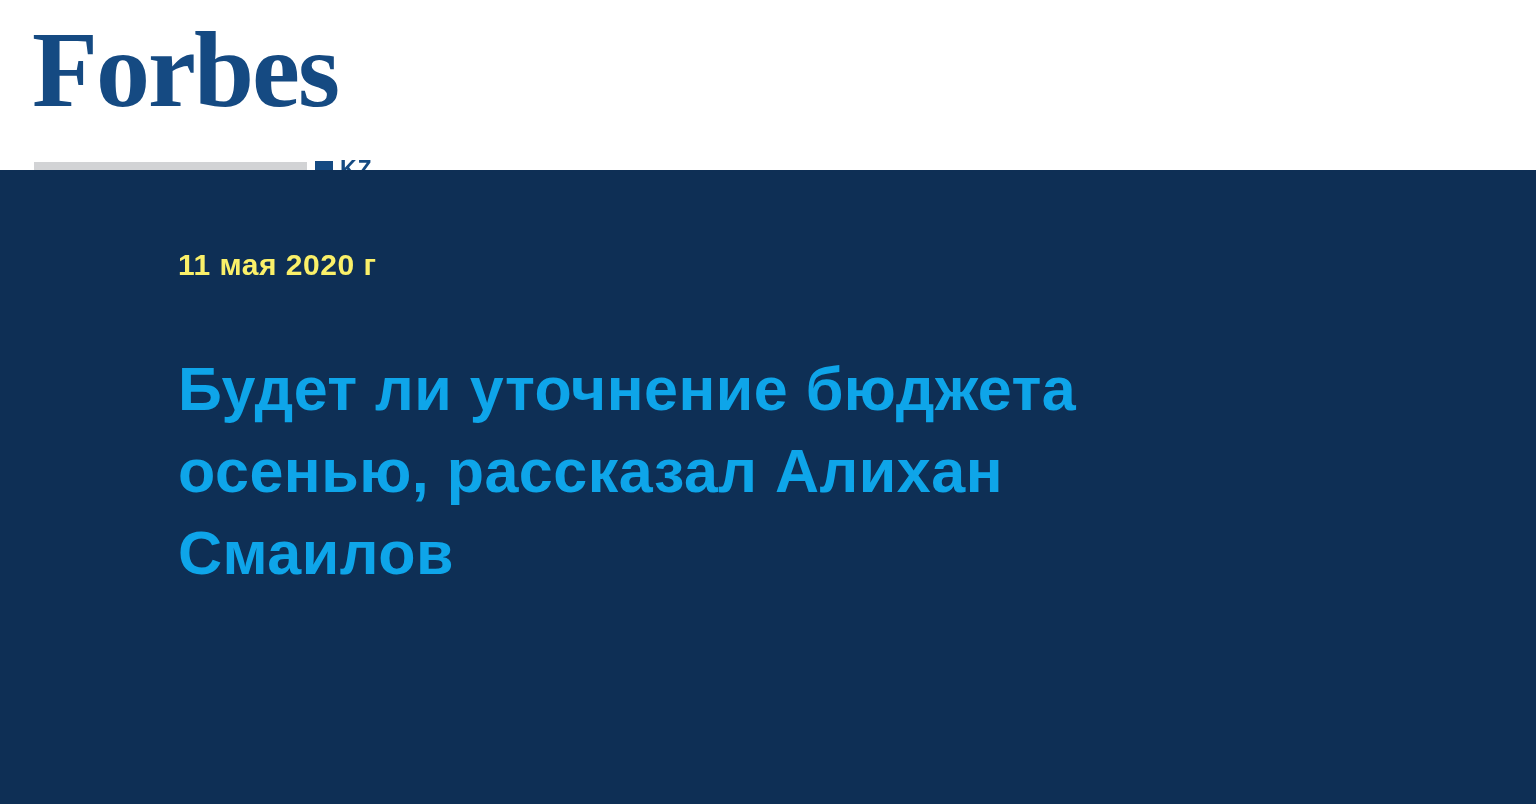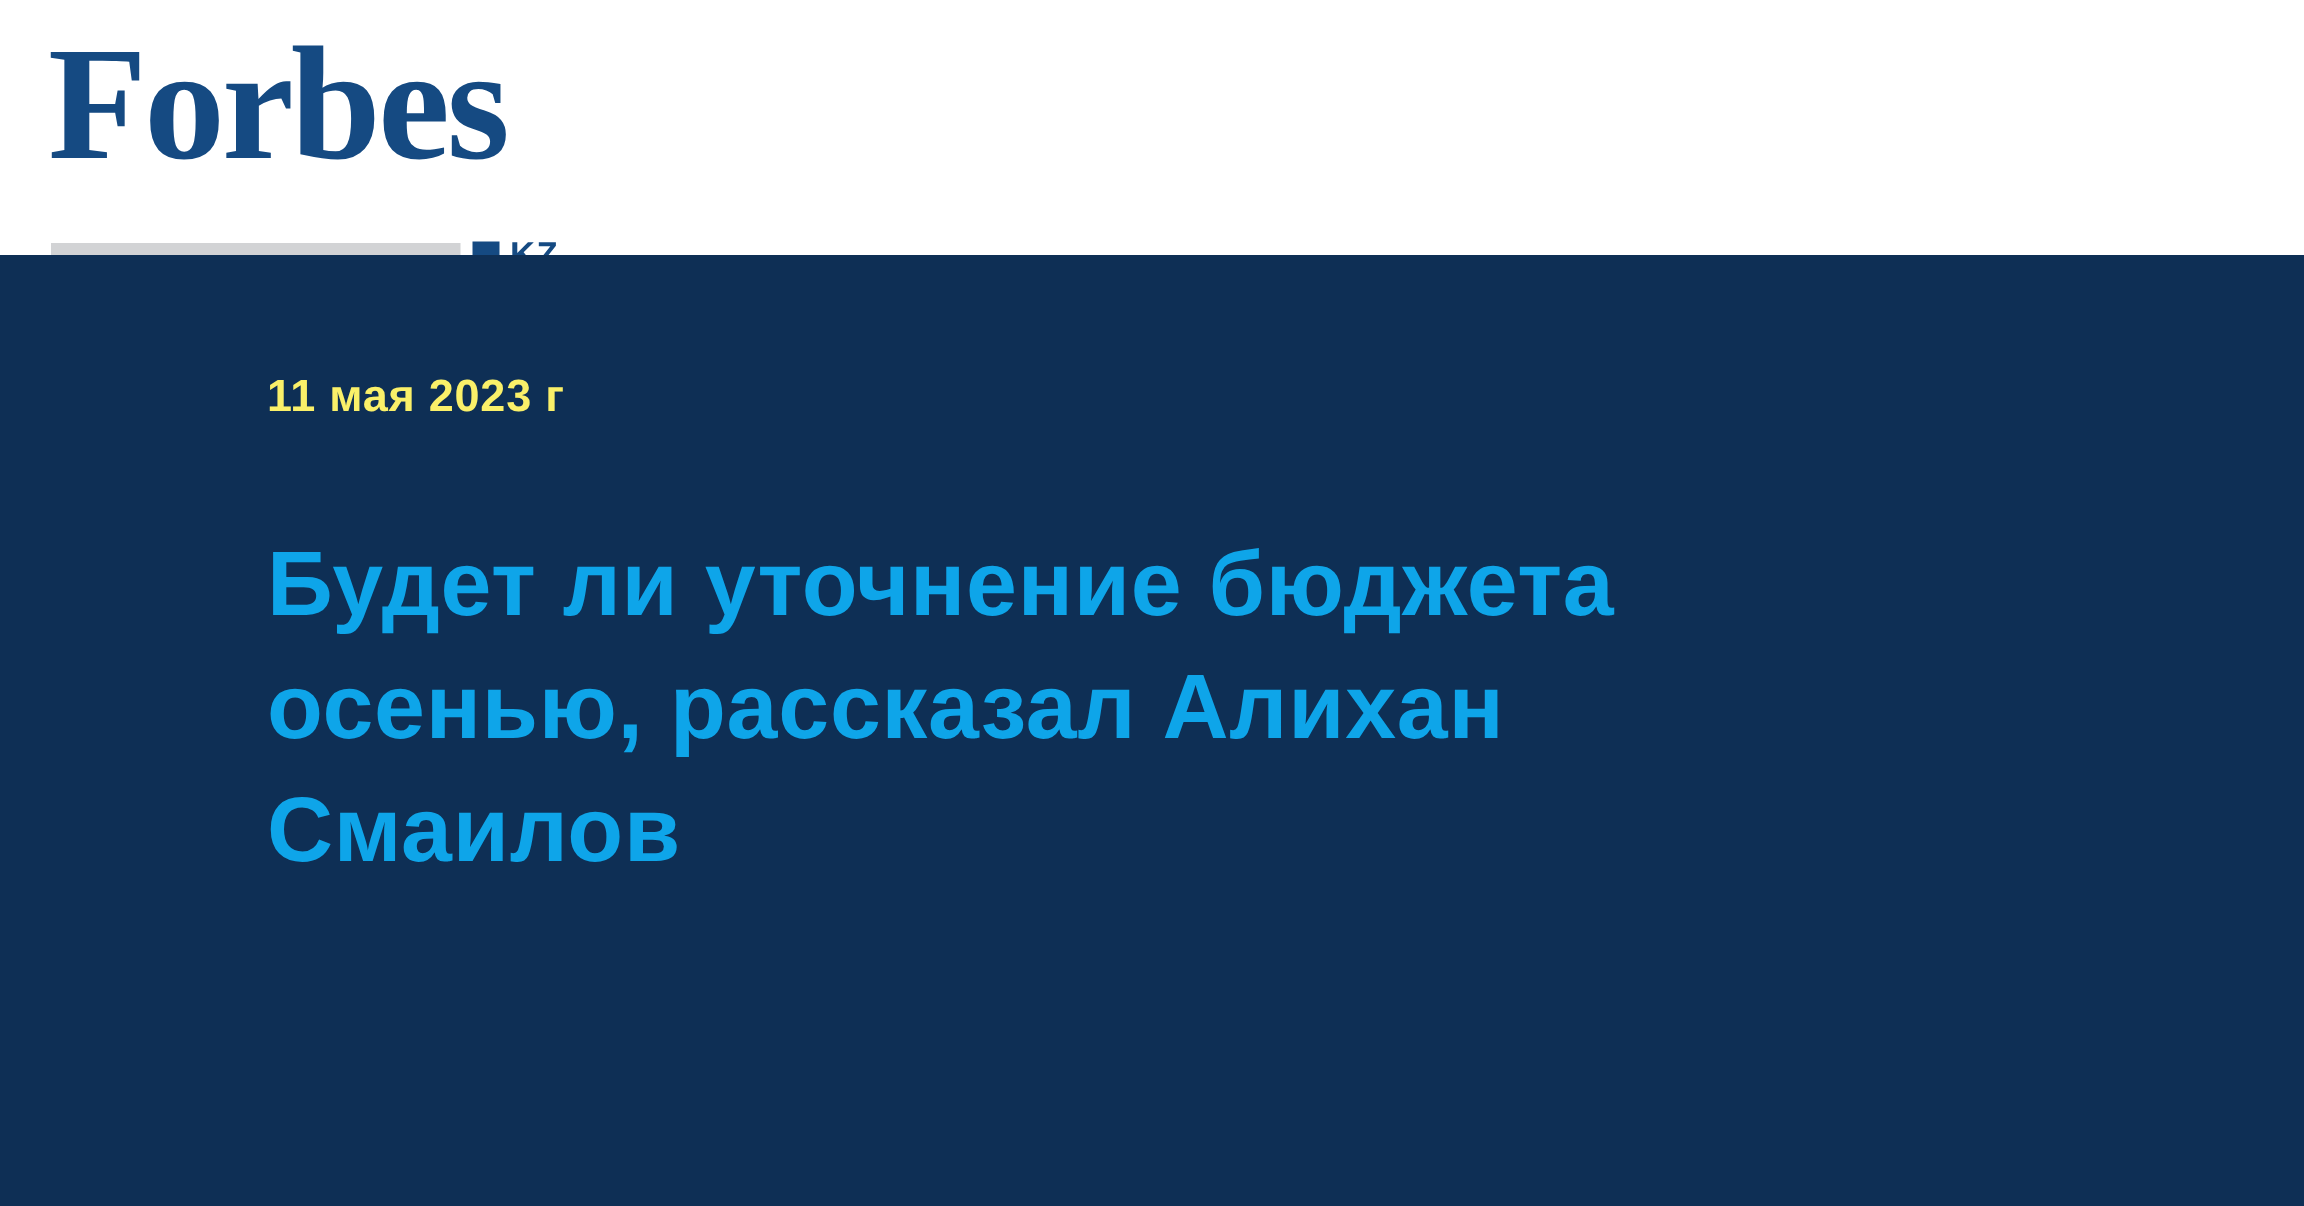--- a/index.html
+++ b/index.html
@@ -147,20 +147,20 @@
         <span class="logo-kz">KZ</span>
       </div>
 
     </div>
 
   </header>
 
   <main class="article">
     <div class="article-inner">
 
-      <div class="article-date">11 мая 2023 г</div>
+      <div class="article-date">11 мая 2020 г</div>
 
       <h1 class="article-title">Будет ли уточнение бюджета осенью, рассказал Алихан Смаилов</h1>
 
     </div>
   </main>
 
 </div>
 
 </body></html>

